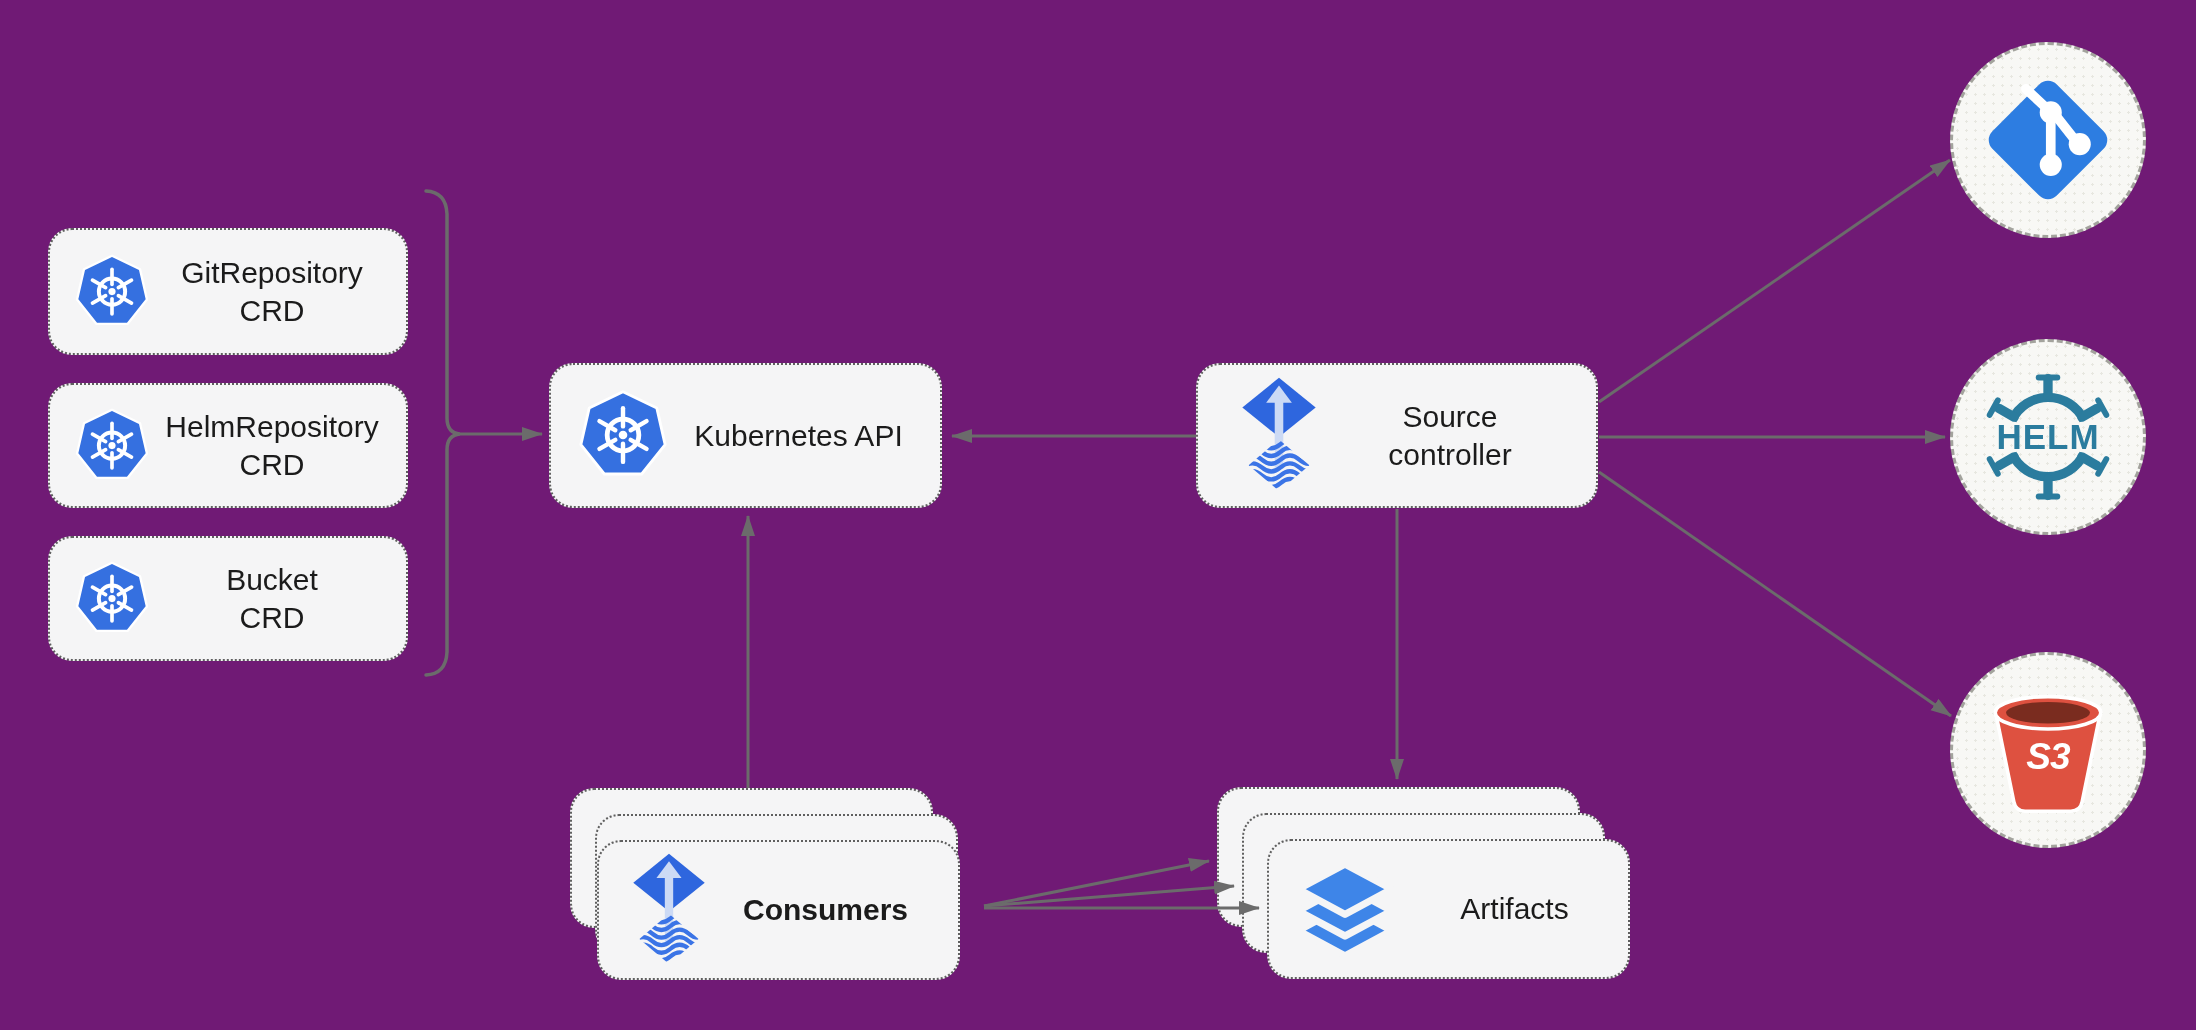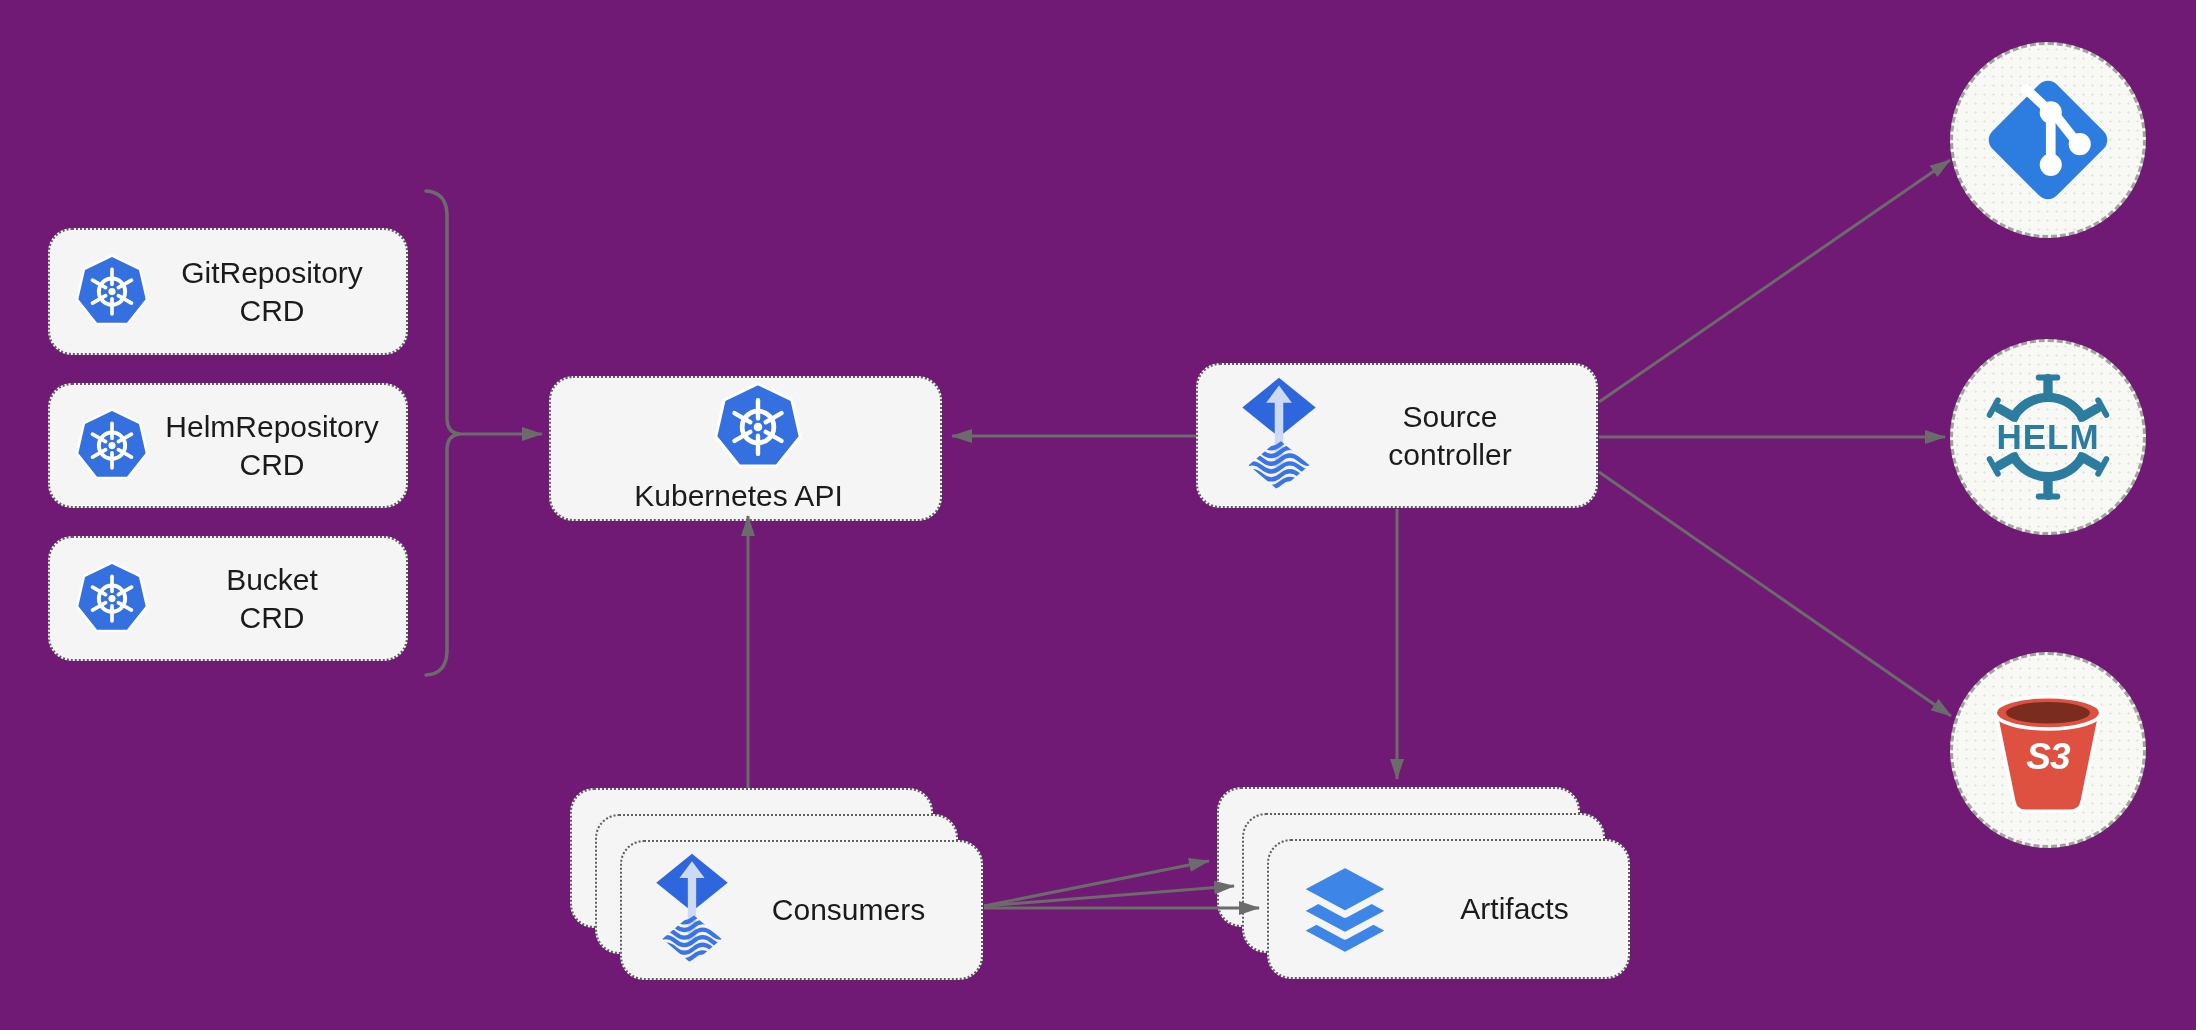--- a/index.html
+++ b/index.html
@@ -146,38 +146,38 @@
   </div>
 
   <div class="node" style="left:48px;top:536px;width:360px;height:125px;">
     <svg class="kicon" width="80" height="82" style="margin-left:22px">
         <use href="#sym-k8s"></use>
       </svg>
     <div class="label">Bucket
 CRD</div>
   </div>
 
-  <div class="node" style="left:549px;top:376px;width:393px;height:145px;flex-direction:column;">
+  <div class="node" style="left:549px;top:363px;width:393px;height:145px;">
     <svg class="kicon" width="96" height="99" style="margin-left:24px">
         <use href="#sym-k8s"></use>
       </svg>
     <div class="label label-lg">Kubernetes API</div>
   </div>
 
   <div class="node" style="left:1196px;top:363px;width:402px;height:145px;">
     <svg class="kicon" width="78" height="117" style="margin-left:42px">
         <use href="#sym-flux"></use>
       </svg>
     <div class="label label-lg">Source
 controller</div>
   </div>
 
   <div class="stack-ghost" style="left:570px;top:788px;width:363px;height:140px;"></div>
   <div class="stack-ghost" style="left:595px;top:814px;width:363px;height:140px;"></div>
-  <div class="node" style="left:620px;top:840px;width:363px;height:140px;">
+  <div class="node" style="left:597px;top:840px;width:363px;height:140px;font-weight:bold;">
     <svg class="kicon" width="76" height="114" style="margin-left:32px">
         <use href="#sym-flux"></use>
       </svg>
     <div class="label label-lg">Consumers</div>
   </div>
 
   <div class="stack-ghost" style="left:1217px;top:787px;width:363px;height:140px;"></div>
   <div class="stack-ghost" style="left:1242px;top:813px;width:363px;height:140px;"></div>
   <div class="node" style="left:1267px;top:839px;width:363px;height:140px;gap:16px;">
     <svg class="kicon" width="108" height="108" style="margin-left:22px">

